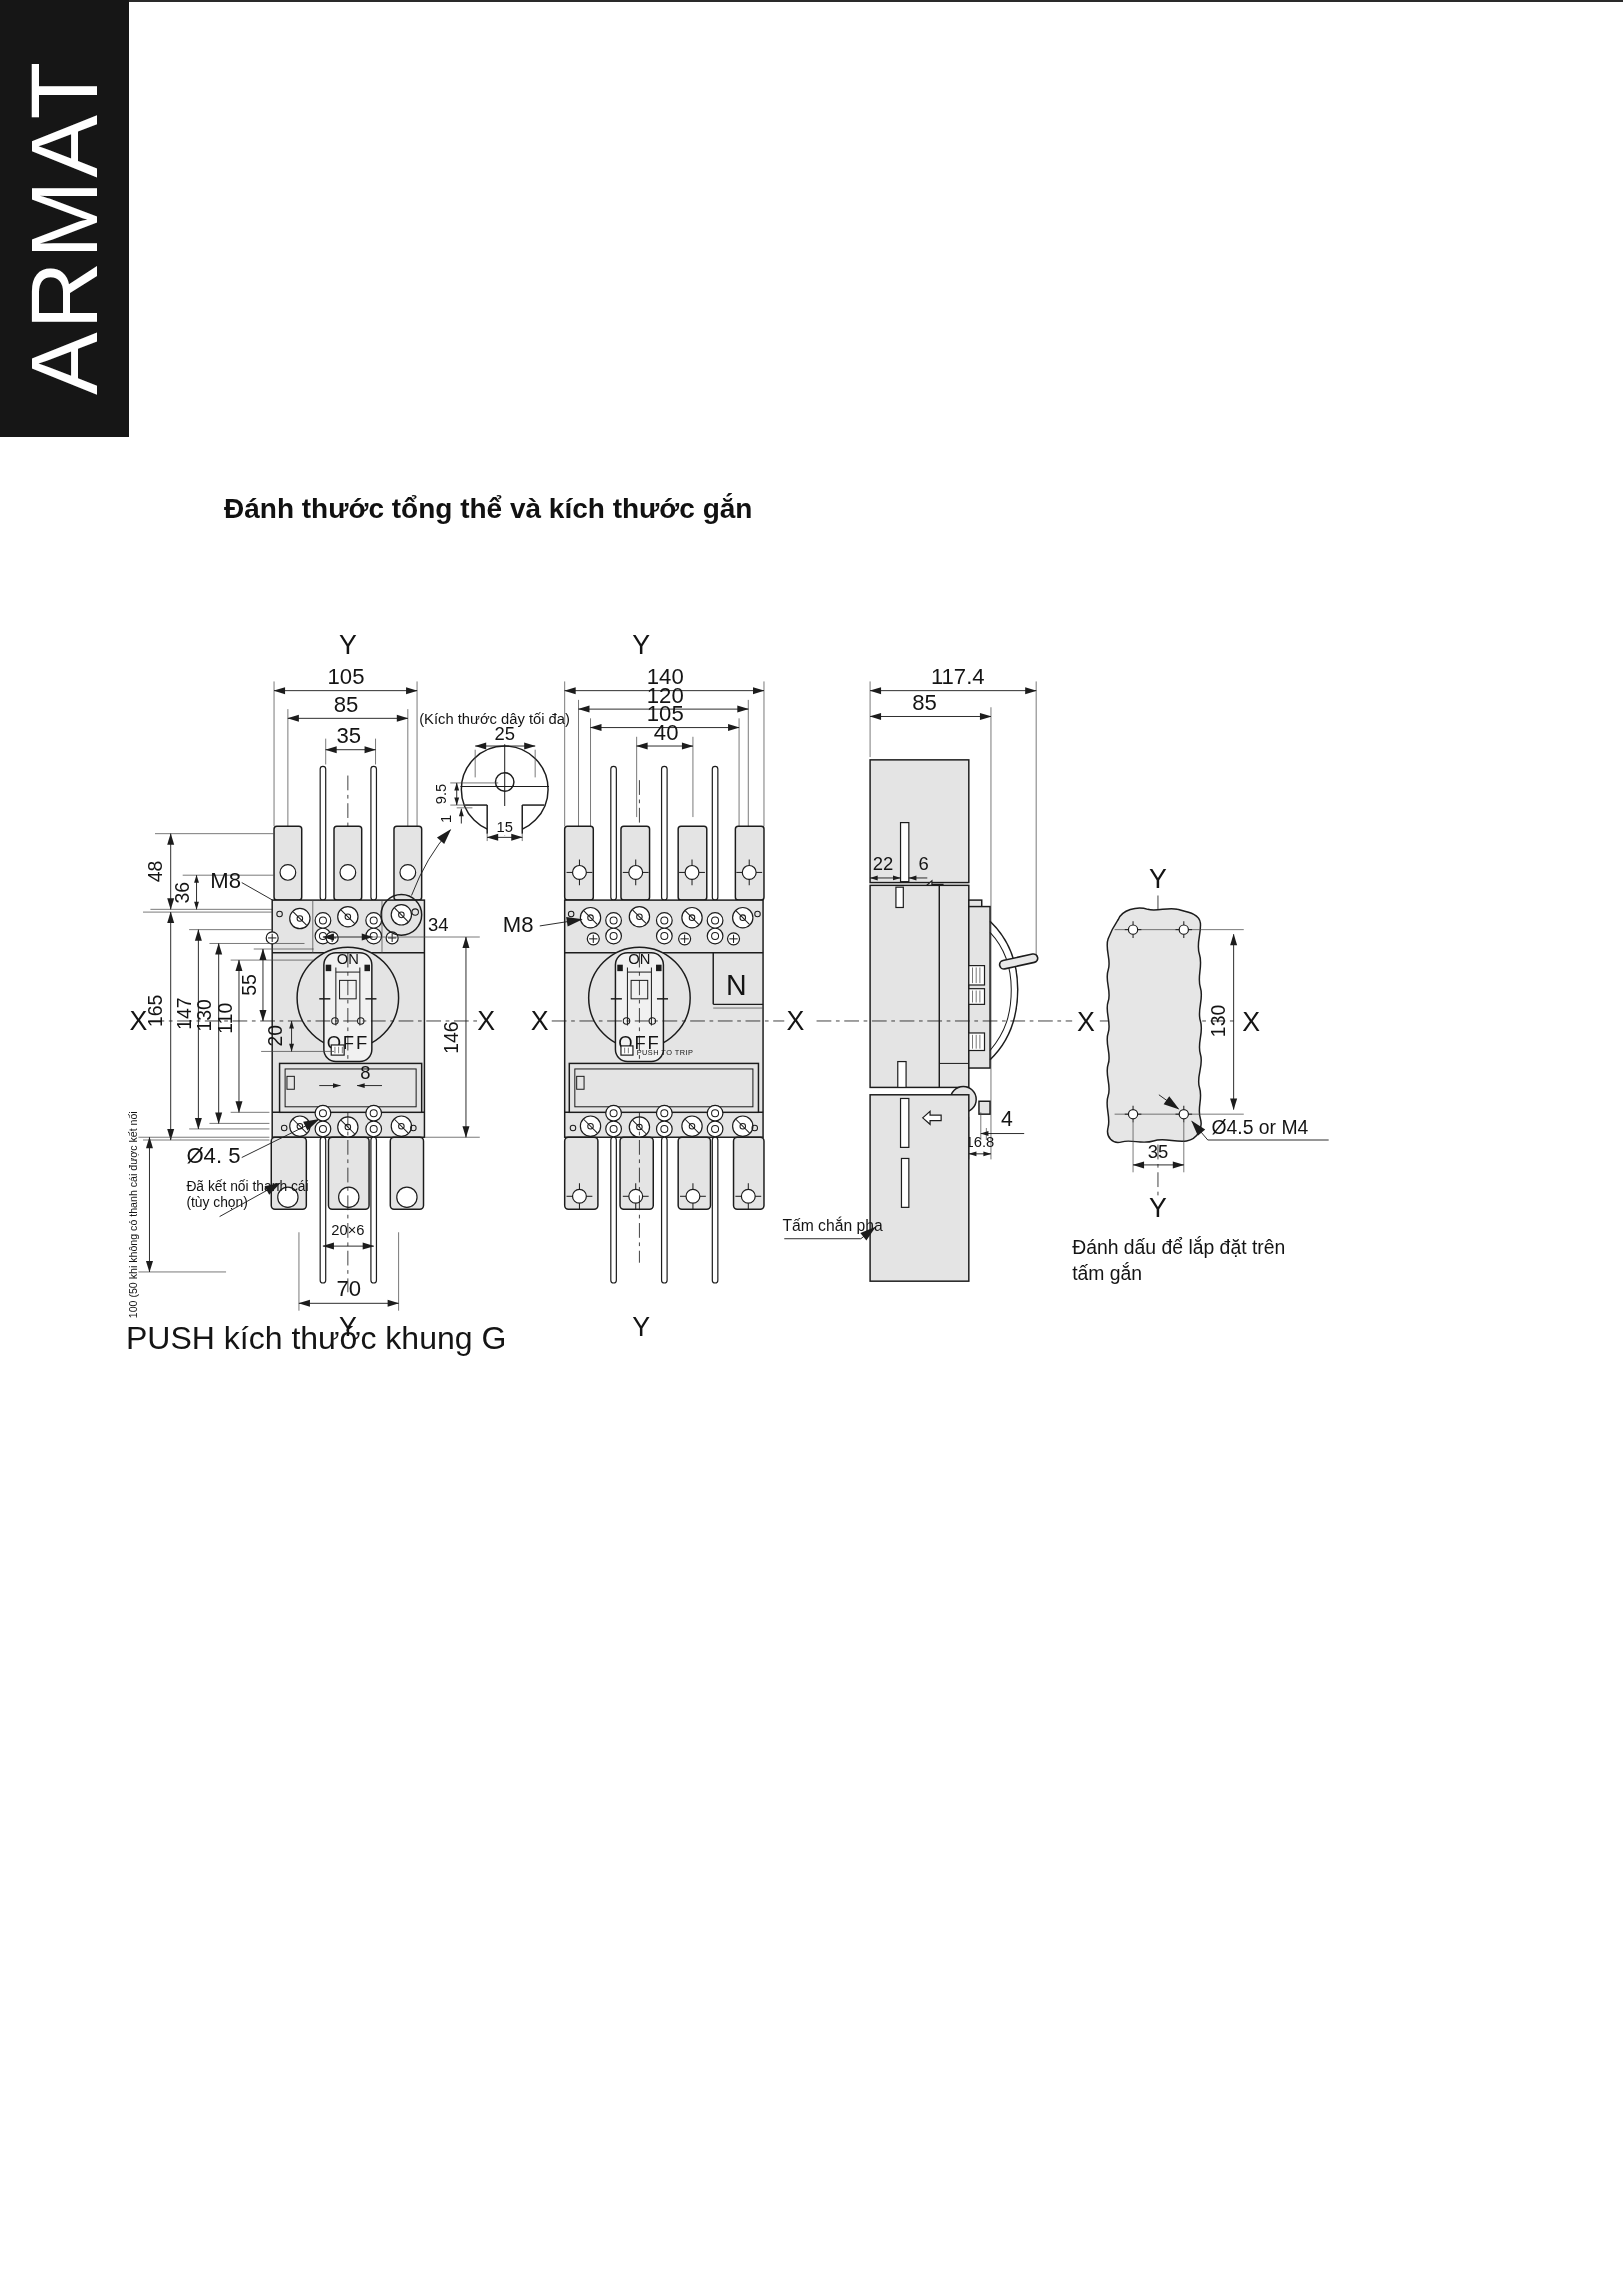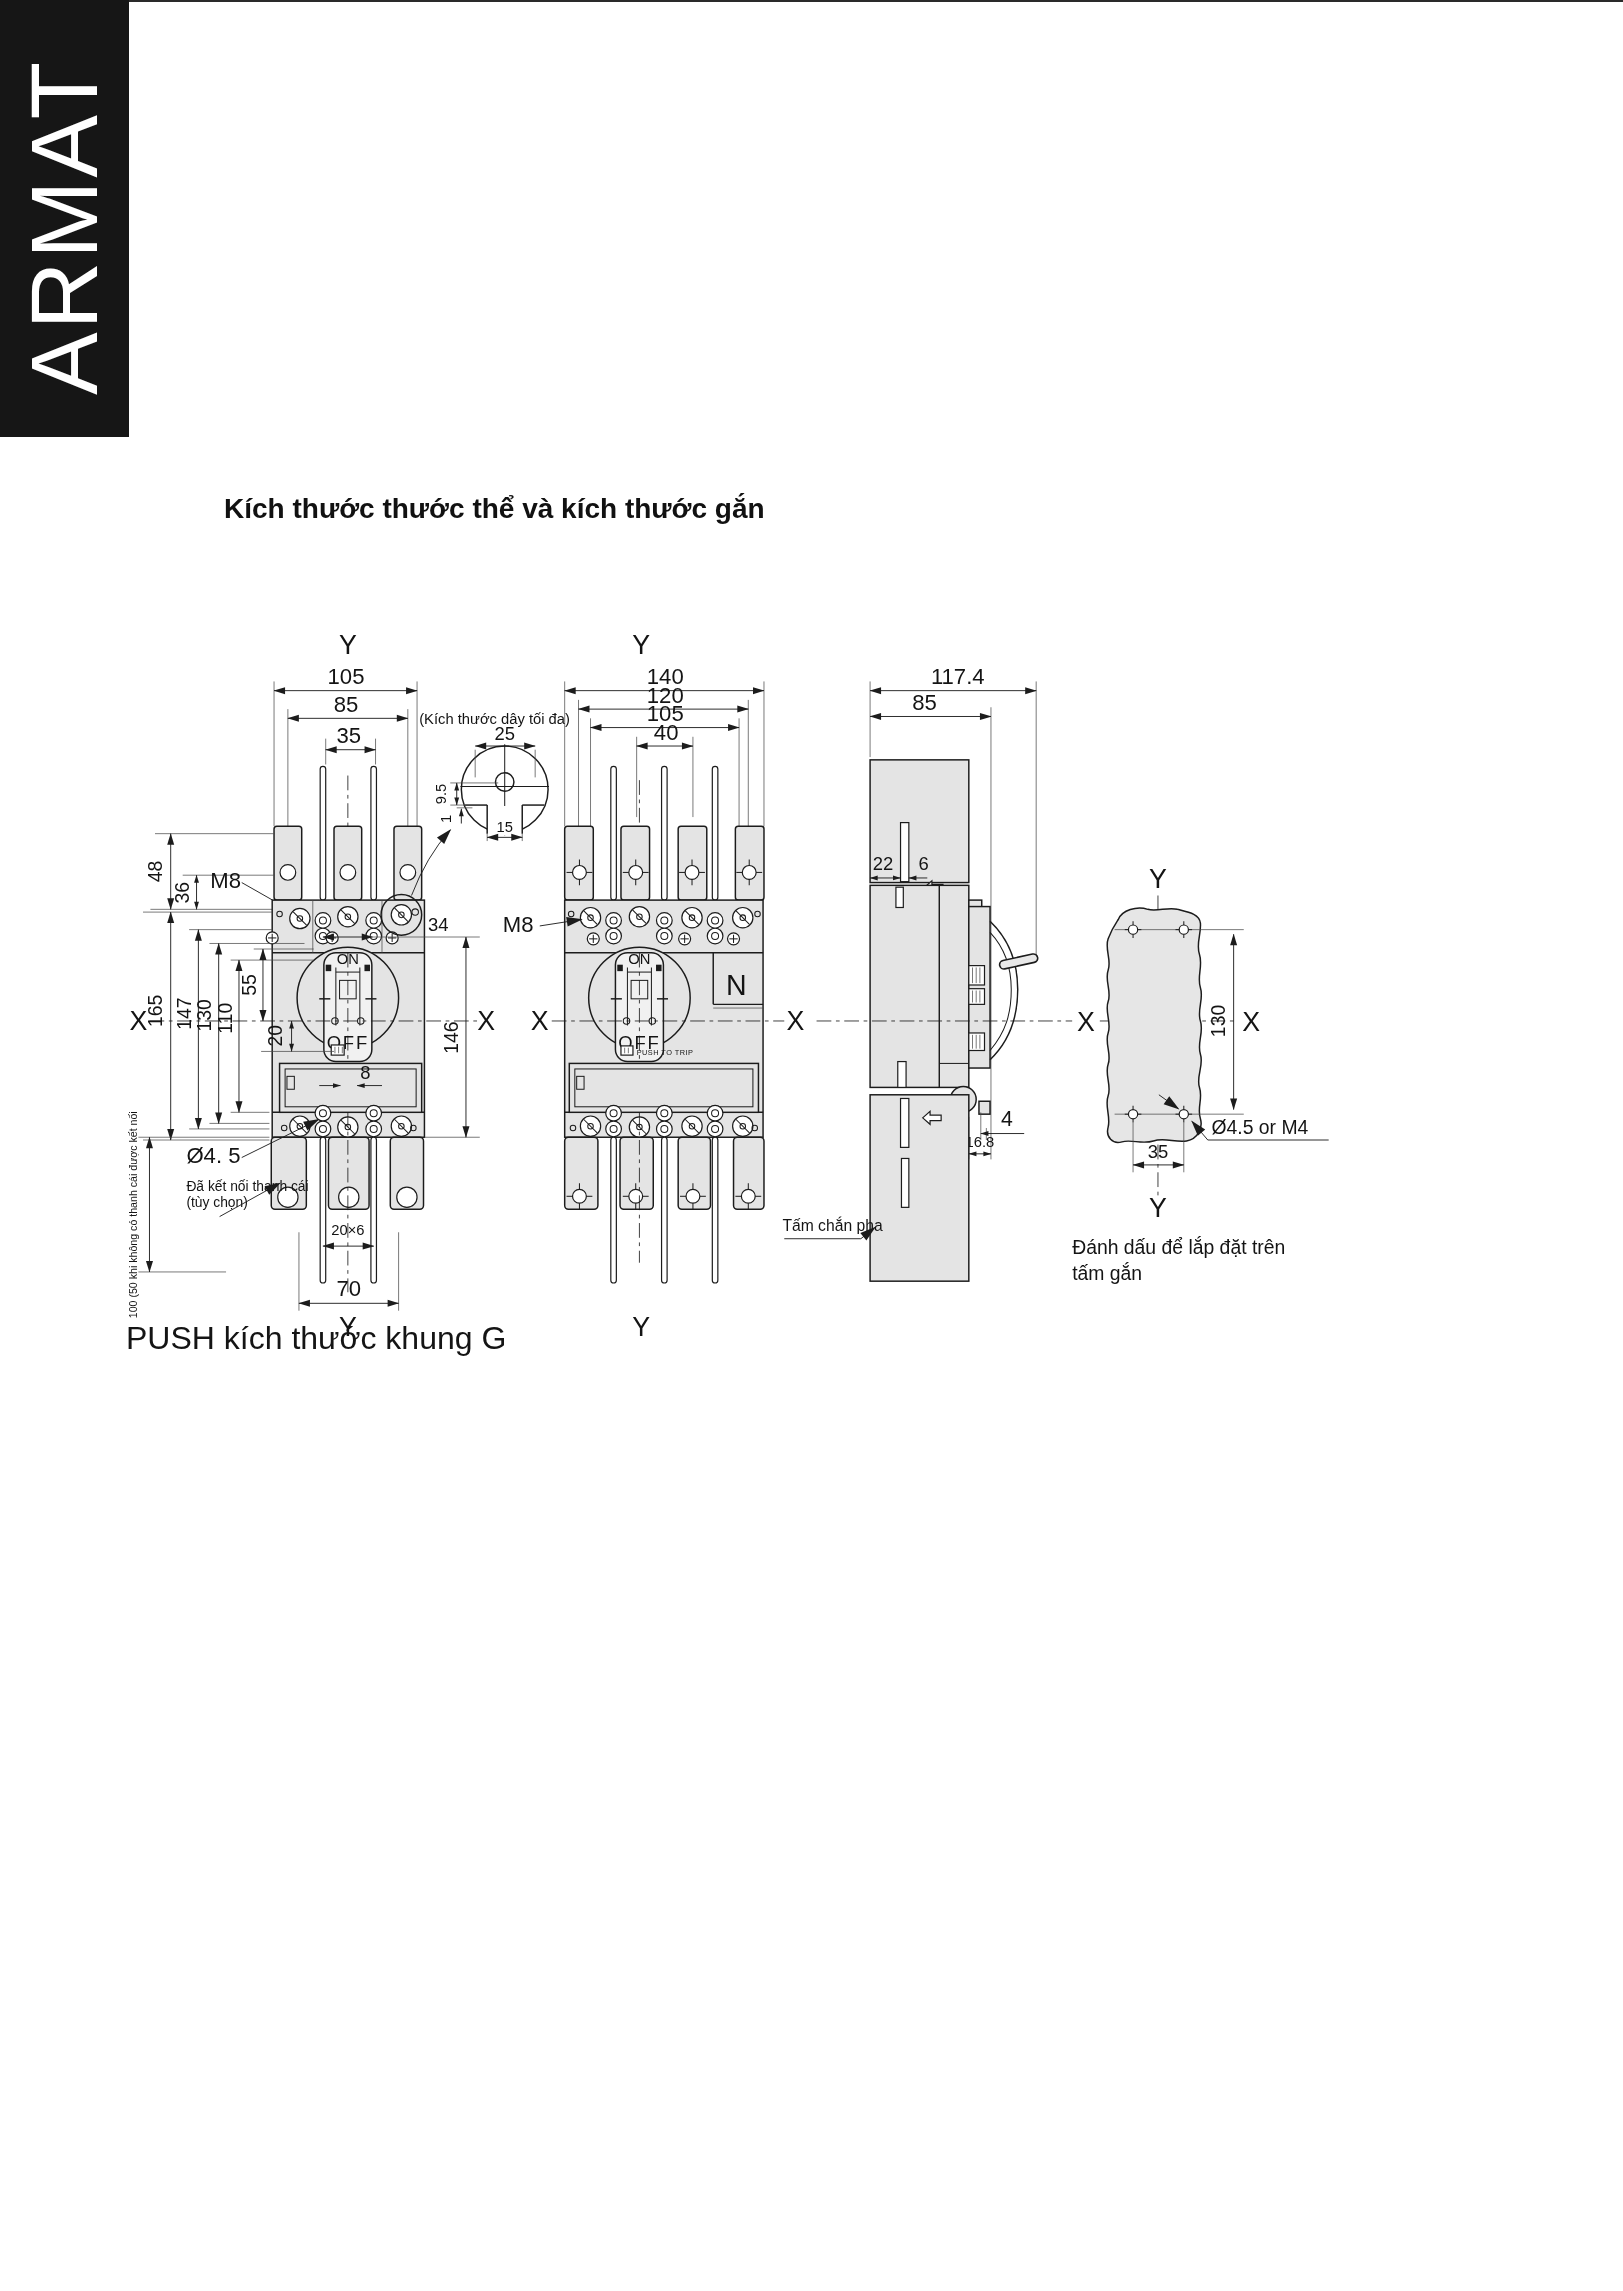--- a/index.html
+++ b/index.html
@@ -29,21 +29,21 @@
   .axis{font-size:29px;text-anchor:middle}
 </style>
 </head>
 <body>
 
 <div id="page">
   <div id="topline"></div>
   <div id="brandbar">
     <span class="v">ARMAT</span>
   </div>
-  <div id="title">Kích thước thước thể và kích thước gắn</div>
+  <div id="title">Đánh thước tổng thể và kích thước gắn</div>
   <div id="caption">PUSH kích thước khung G</div>
 
   <svg width="1623" height="2292" viewBox="0 0 1759 2483">
     <defs>
       <marker id="ar" viewBox="0 0 12 8" refX="11.5" refY="4" markerWidth="13" markerHeight="9" orient="auto-start-reverse" markerUnits="userSpaceOnUse">
         <path d="M0.5,0.5 L12,4 L0.5,7.5 Z" fill="#1c1c1c"></path>
         </marker>
       <marker id="ar2" viewBox="0 0 12 8" refX="11.5" refY="4" markerWidth="9" markerHeight="6.5" orient="auto-start-reverse" markerUnits="userSpaceOnUse">
         <path d="M0.5,0.5 L12,4 L0.5,7.5 Z" fill="#1c1c1c"></path>
         </marker>

